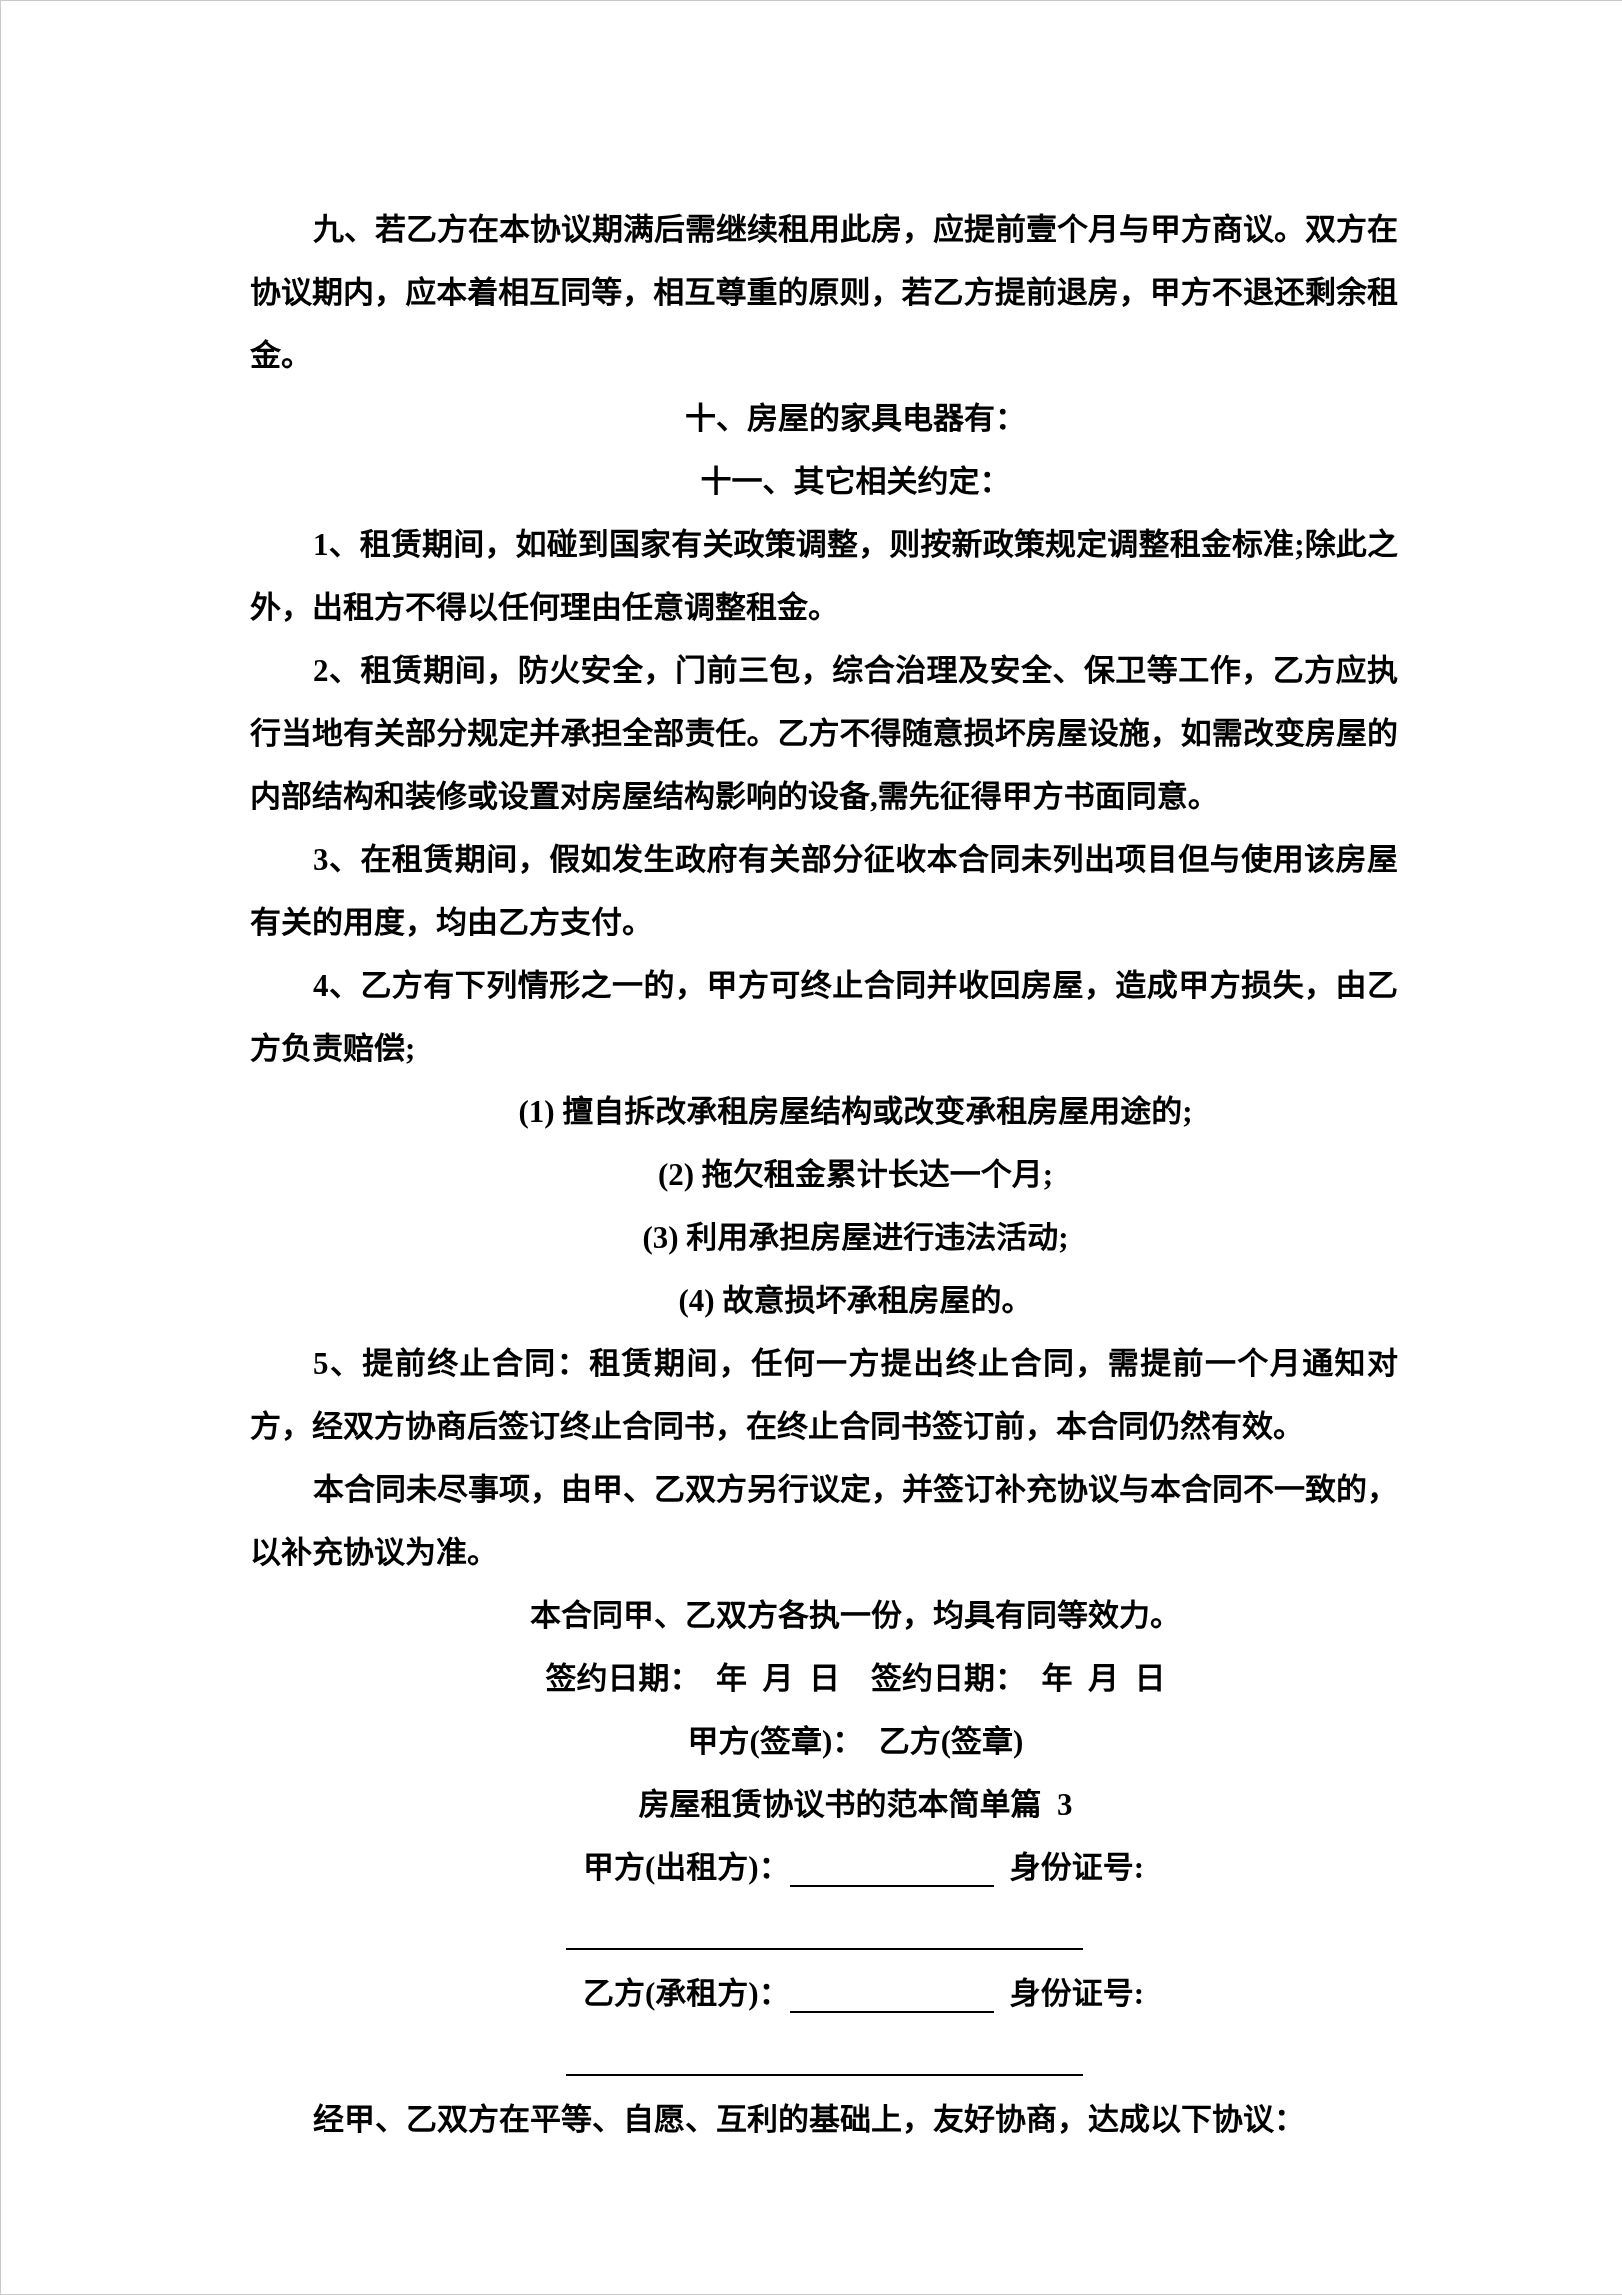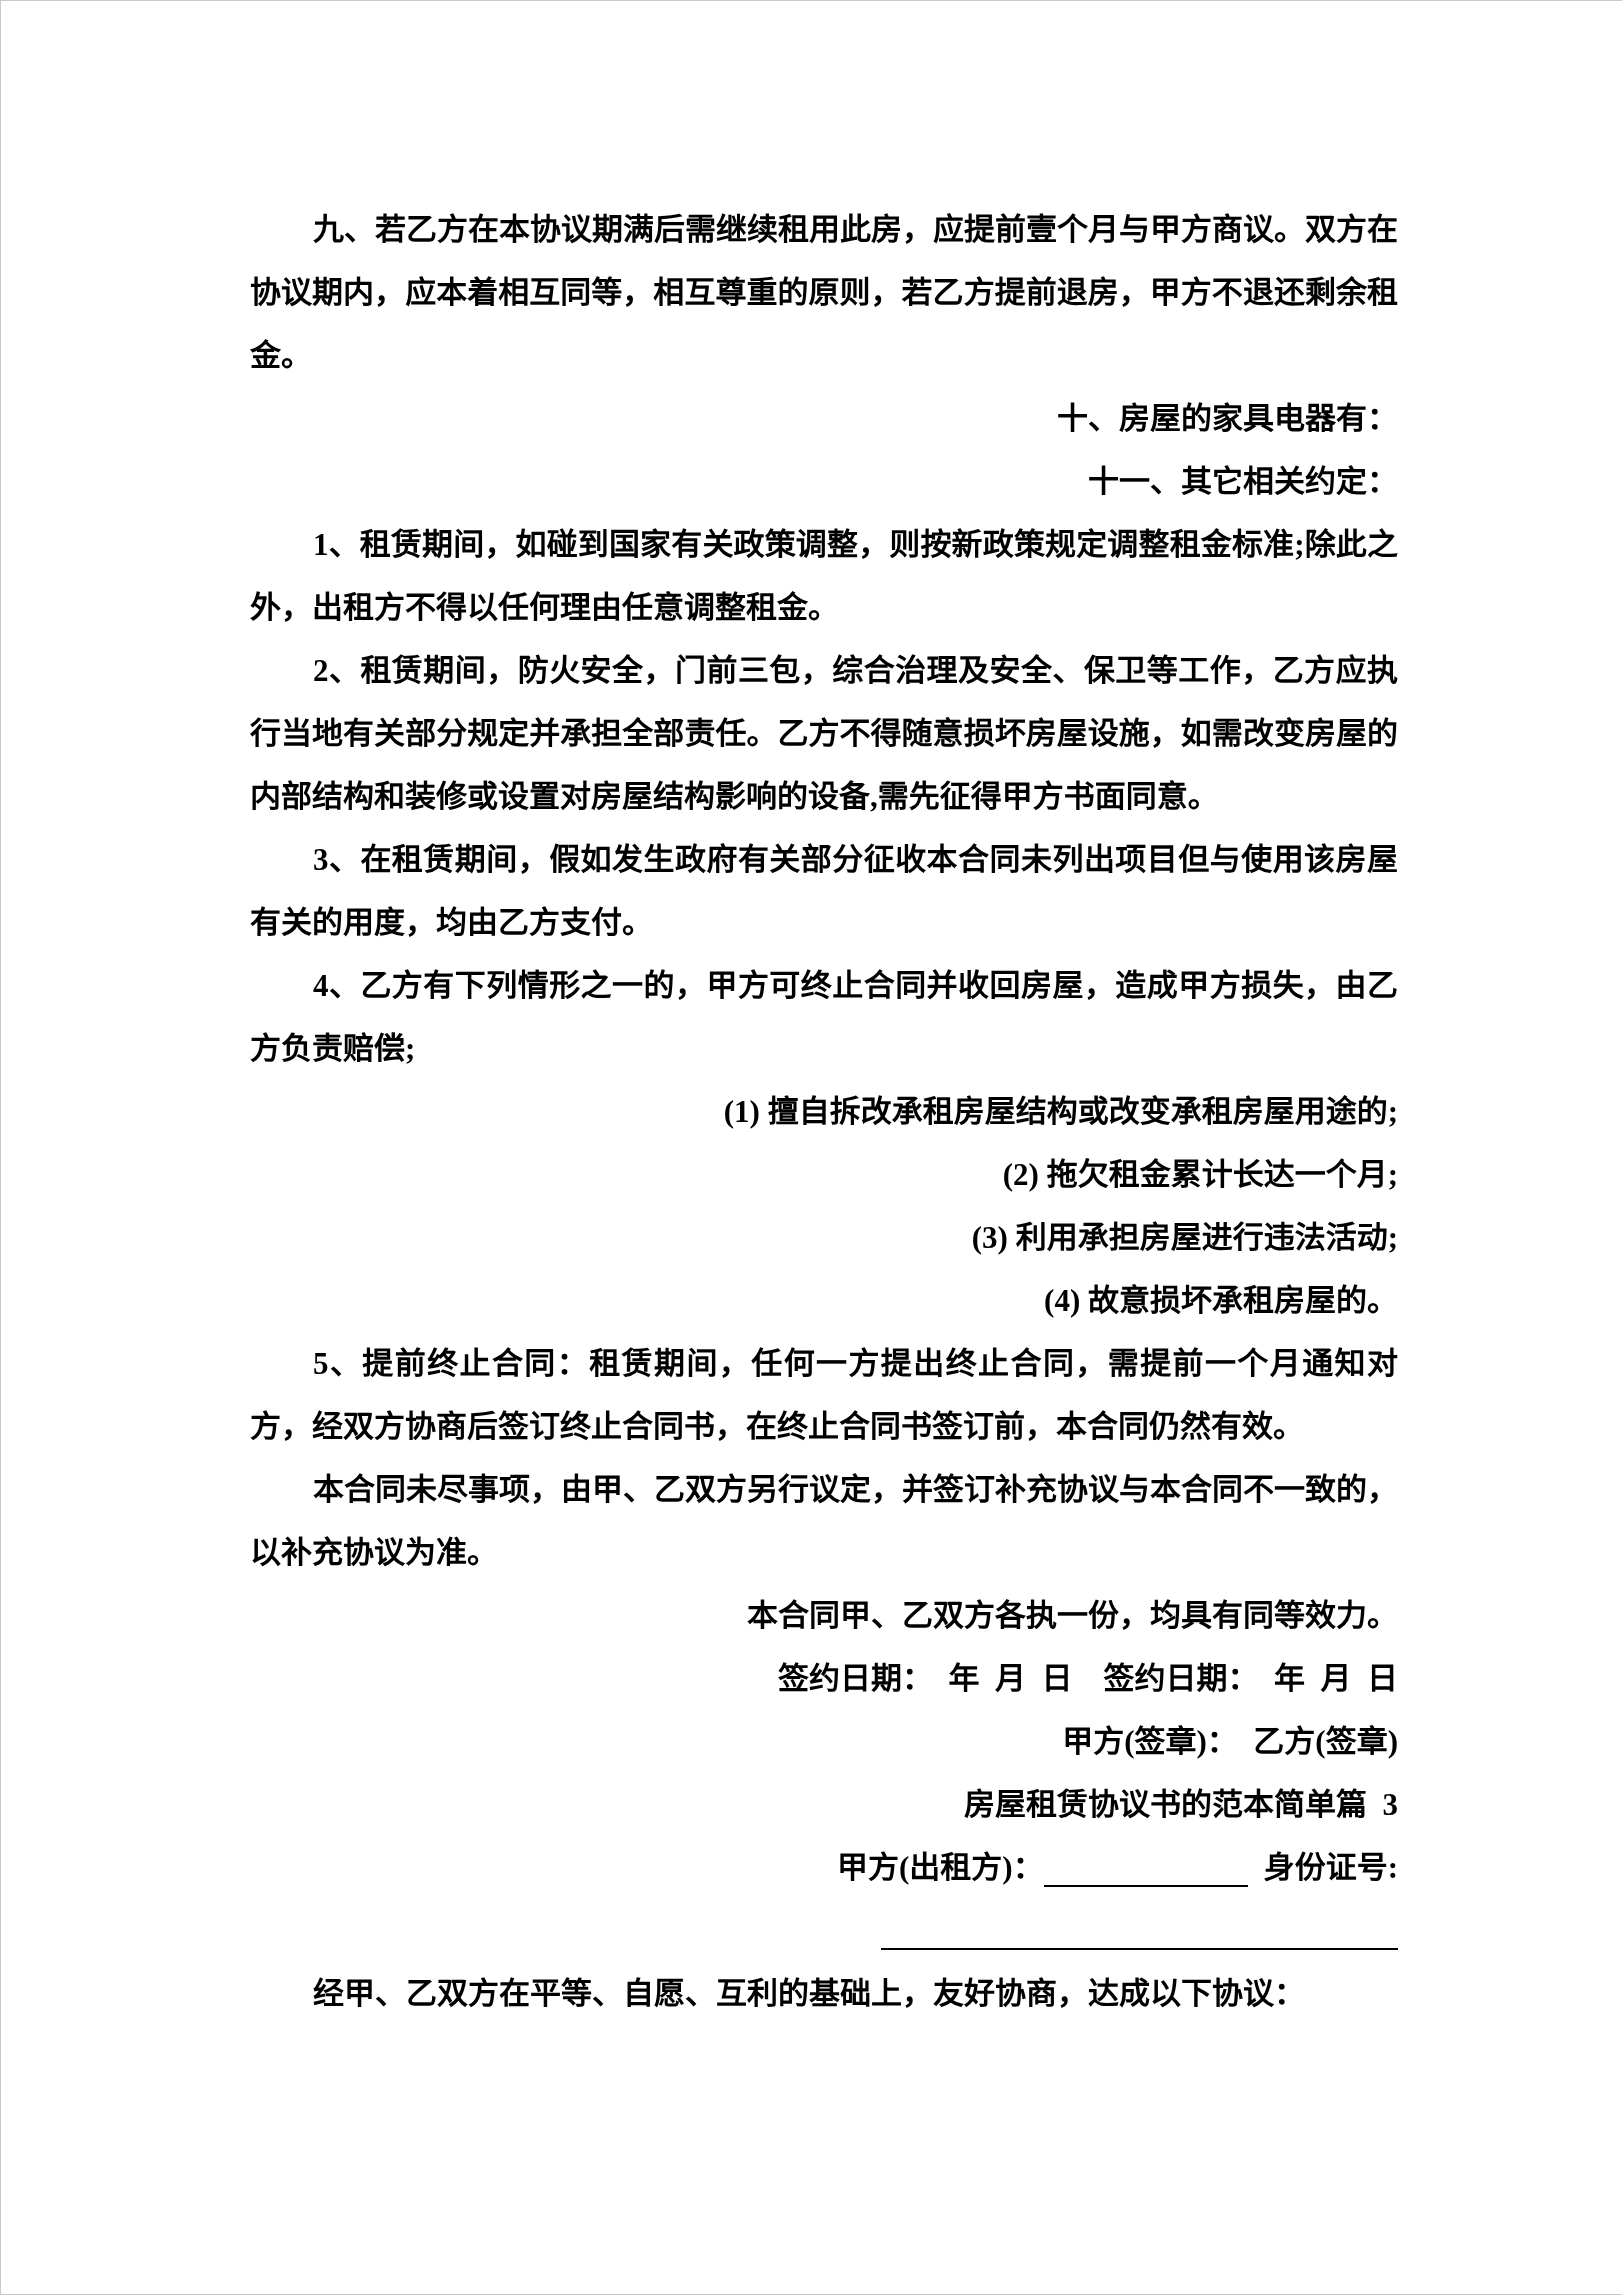--- a/index.html
+++ b/index.html
@@ -29,21 +29,21 @@
     padding: 0;
     font-size: 31px;
     line-height: 63px;
     text-indent: 63px;
     text-align: justify;
     color: #000000;
     word-break: break-all;
     font-weight: bold;
   }
   p.para.single {
-    text-align: right;
+    text-align: center;
   }
   .blank {
     display: inline-block;
     height: 37px;
     border-bottom: 2.6px solid #000000;
     vertical-align: -9.2px;
   }
   .blank.short { width: 204px; }
   .blank.long  { width: 517px; }
   .lbl { text-indent: 0; margin-left: 16px; }
@@ -67,18 +67,19 @@
     <p class="para single">(4) 故意损坏承租房屋的。</p>
     <p class="para">5、提前终止合同：租赁期间，任何一方提出终止合同，需提前一个月通知对方，经双方协商后签订终止合同书，在终止合同书签订前，本合同仍然有效。</p>
     <p class="para">本合同未尽事项，由甲、乙双方另行议定，并签订补充协议与本合同不一致的，以补充协议为准。</p>
     <p class="para single">本合同甲、乙双方各执一份，均具有同等效力。</p>
     <p class="para single">签约日期： 年 月 日　签约日期： 年 月 日</p>
     <p class="para single">甲方(签章)： 乙方(签章)</p>
     <p class="para single">房屋租赁协议书的范本简单篇 3</p>
 
     <p class="para single"><span class="lbl">甲方(出租方)：</span><span class="blank short"></span><span class="lbl">身份证号:</span><span class="blank long"></span></p>
 
+    <p class="para single"><span class="lbl">乙方(承租方)：</span><span class="blank short"></span><span class="lbl">身份证号:</span><span class="blank long"></span></p>
 
     <p class="para">经甲、乙双方在平等、自愿、互利的基础上，友好协商，达成以下协议：</p>
 
   </div>
 </div>
 
 
 </body></html>

